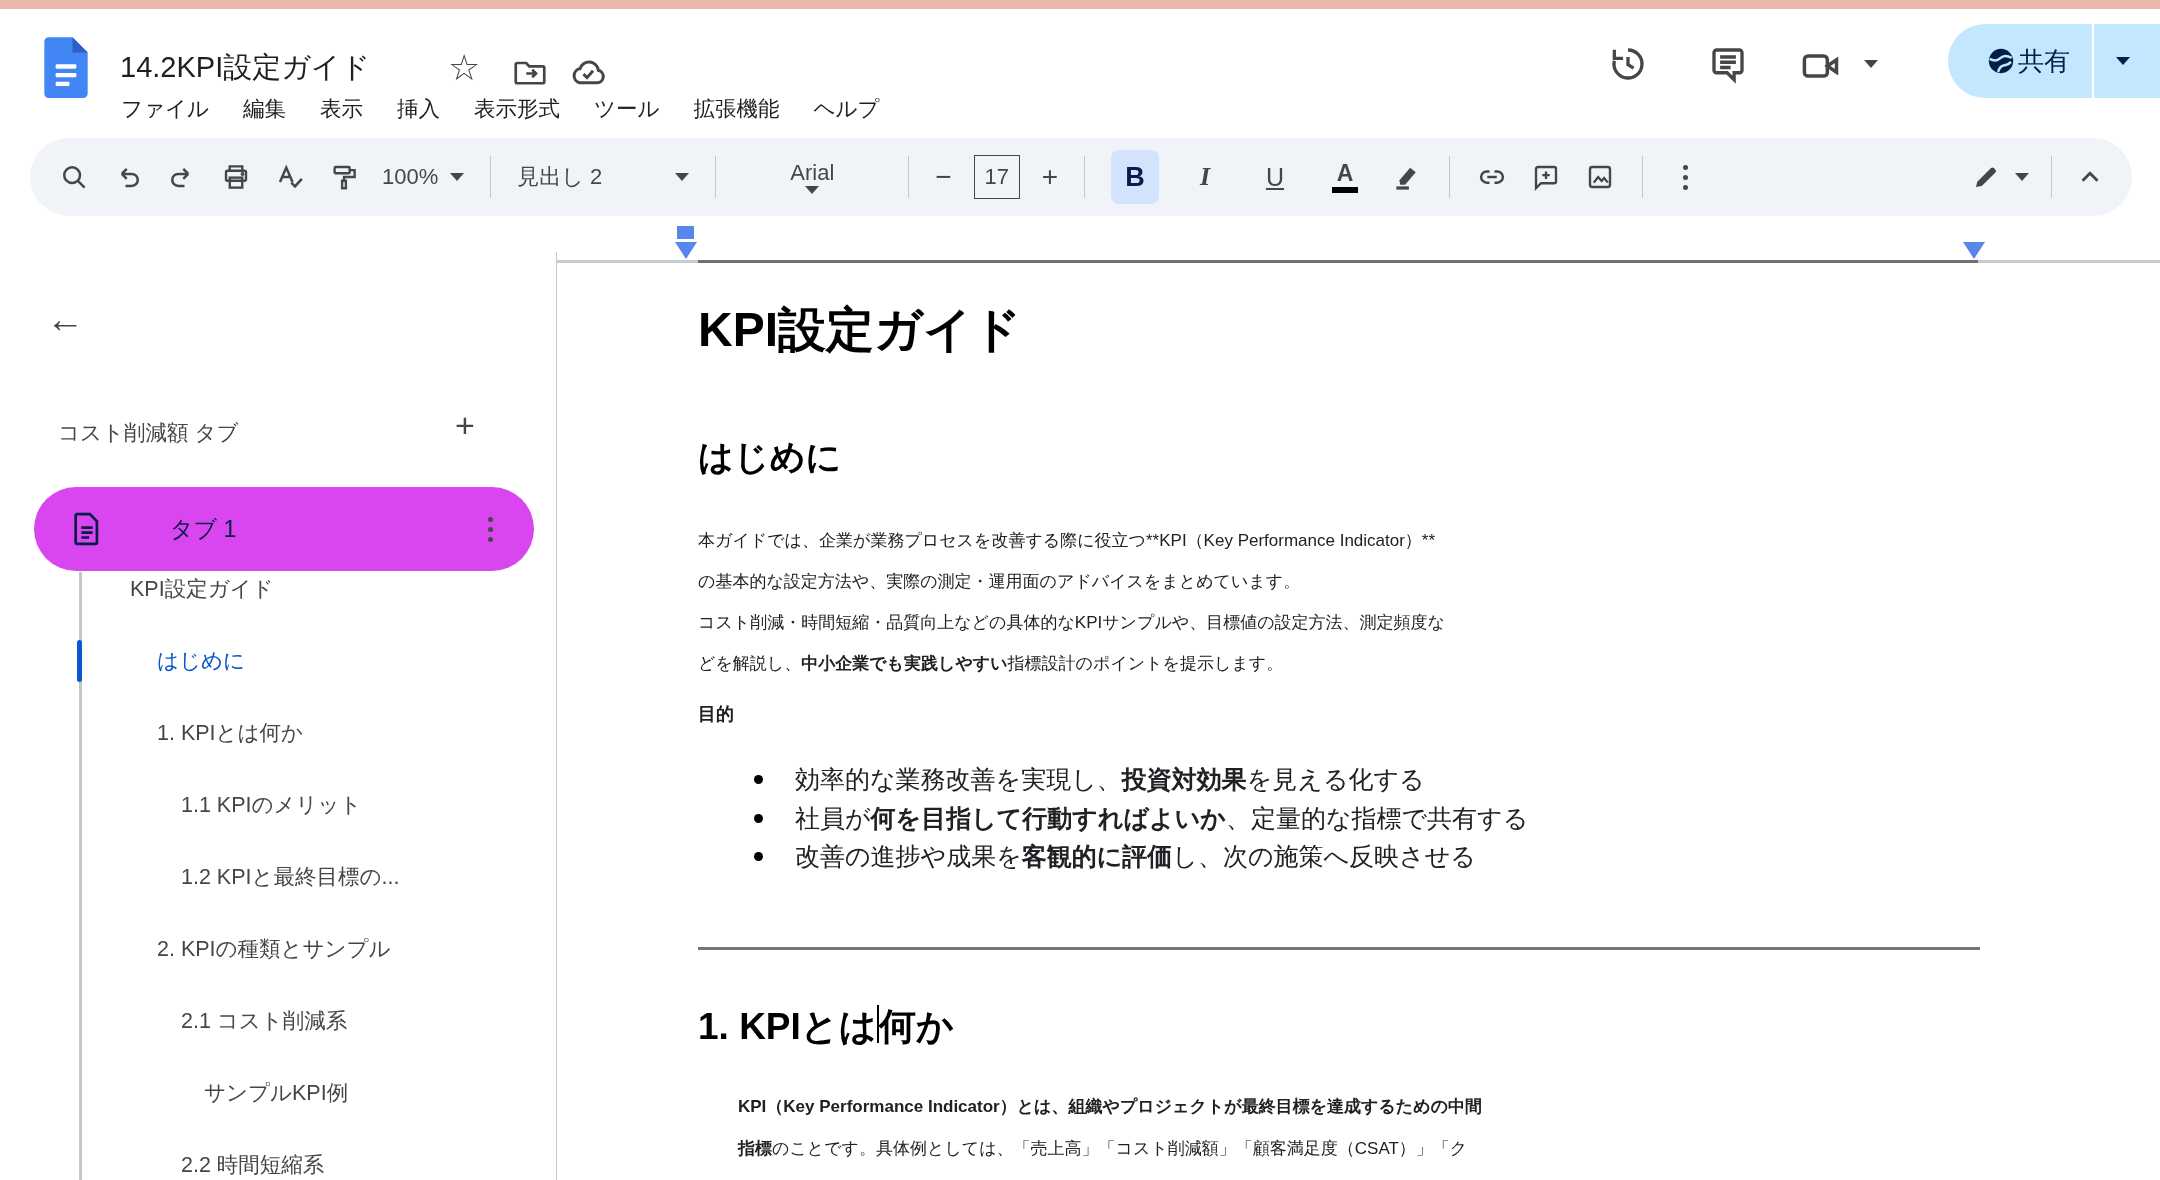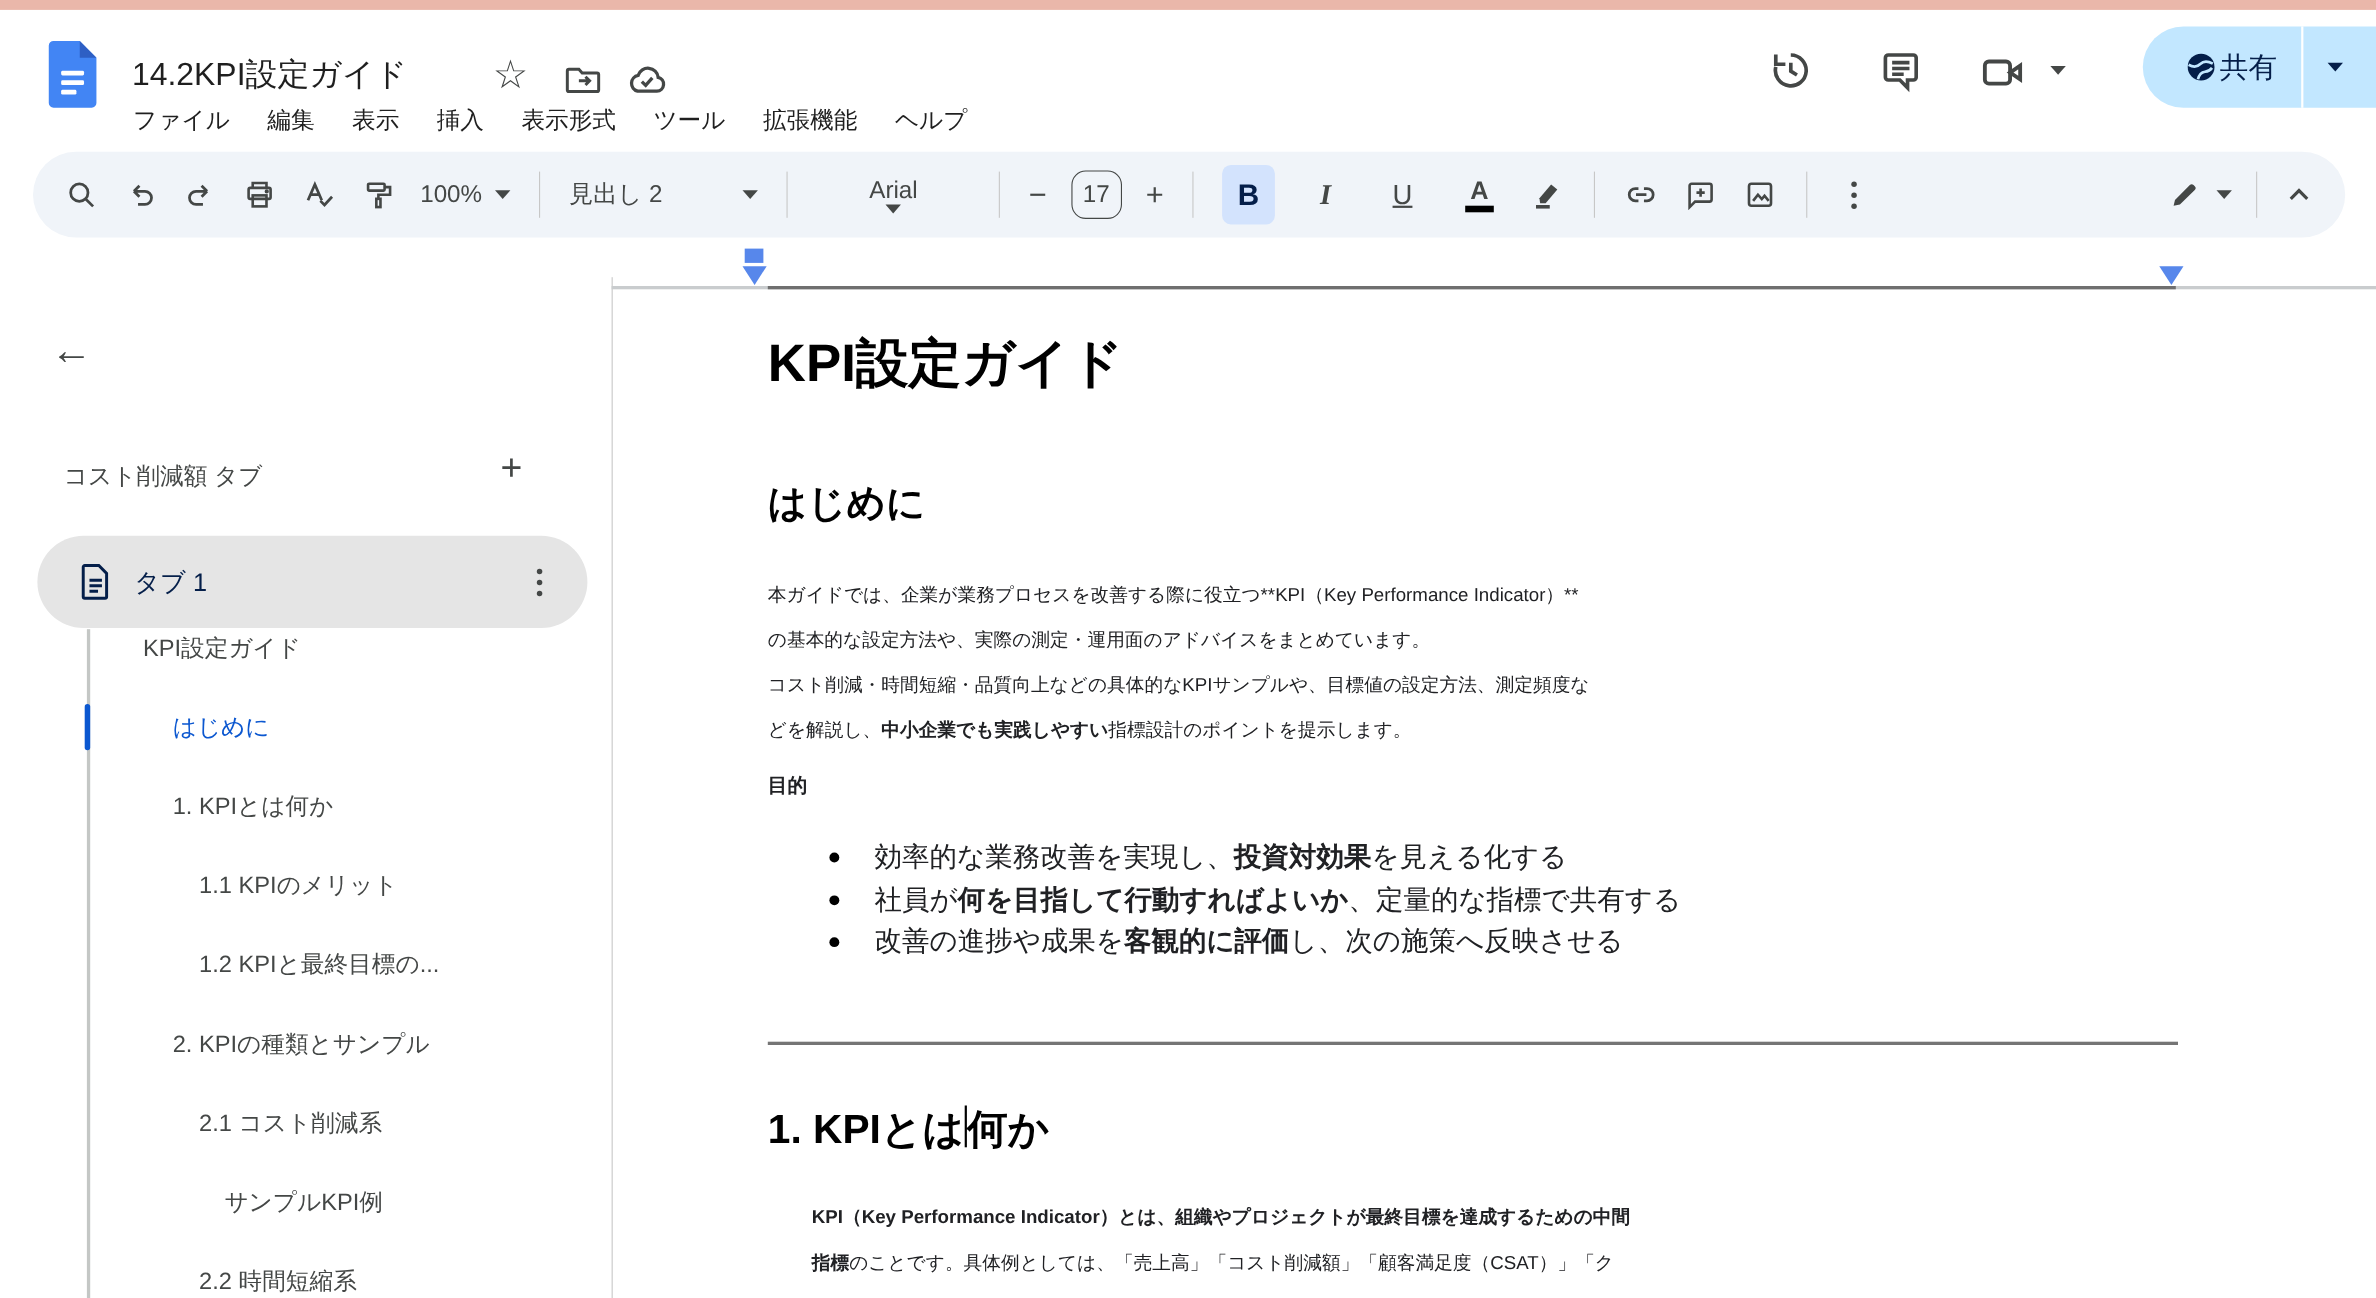--- a/index.html
+++ b/index.html
@@ -24,39 +24,39 @@
   .cdown { width:0; height:0; border-left:7px solid transparent; border-right:7px solid transparent; border-top:8px solid #444746; }
   .cdown.dk { border-top-color:#041E49; }
 
   
   .toolbar { position:absolute; left:30px; top:138px; width:2102px; height:78px; background:#F0F4F9; border-radius:39px; display:flex; align-items:center; padding:0 26px 0 28px; }
   .tgroup { display:flex; align-items:center; gap:22px; }
   .ticon { width:32px; height:32px; display:flex; align-items:center; justify-content:center; color:#444746; cursor:pointer; flex:none; }
   .tlabel { font-size:22px; color:#444746; white-space:nowrap; cursor:pointer; }
   .combo { display:flex; align-items:center; cursor:pointer;text-align:right; }
   .vdiv { width:1px; height:42px; background:#C7C7C7; margin:0 4px; flex:none; }
-  .szbox { width:46px; height:44px; border:1.5px solid #444746; border-radius:13px; display:flex; align-items:center; justify-content:center; font-size:22px; color:#444746; }
+  .szbox { width:46px; height:44px; border:1.5px solid #444746; border-radius:0; display:flex; align-items:center; justify-content:center; font-size:22px; color:#444746; }
   .pm { font-size:28px; color:#444746; cursor:pointer; }
   .bbtn { width:48px; height:54px; border-radius:8px; display:flex; align-items:center; justify-content:center; cursor:pointer; }
   .bbtn.active { background:#D3E3FD; }
   .glyph-b { font-size:27px; font-weight:700; color:#041E49; }
   .glyph-i { font-size:26px; font-style:italic; font-family:"Liberation Serif",serif; font-weight:600; color:#444746; }
   .glyph-u { font-size:25px; text-decoration:underline; color:#444746; }
   .glyph-a { font-size:23px; font-weight:600; color:#444746; line-height:1; }
   .abar { width:26px; height:6px; background:#000; margin-top:2px; }
   .tb-right { margin-left:auto; display:flex; align-items:center; gap:18px; }
   .vdots { display:flex; flex-direction:column; gap:5px; width:32px; align-items:center; cursor:pointer; }
   .vdots i { width:5px; height:5px; border-radius:50%; background:#444746; }
 
   
   .sidebar-border { position:absolute; left:556px; top:252px; width:1px; height:928px; background:#C7C7C7; }
   .back-arrow { position:absolute; left:46px; top:300px; font-size:38px; color:#444746; cursor:pointer; line-height:1; }
   .sb-header { position:absolute; left:58px; top:418px; font-size:21.5px; color:#444746; }
   .sb-plus { position:absolute; left:455px; top:406px; font-size:34px; color:#444746; cursor:pointer; }
-  .tab-pill { position:absolute; left:34px; top:487px; width:500px; height:84px; background:#e5e5e5; border-radius:42px; display:flex; align-items:center; cursor:pointer; }
+  .tab-pill { position:absolute; left:34px; top:487px; width:500px; height:84px; background:#d946ef; border-radius:42px; display:flex; align-items:center; cursor:pointer;gap:48px; }
   .tab-pill svg { margin-left:38px; }
   .tab-label { margin-left:20px; font-size:23px; font-weight:500; color:#041E49; }
   .tab-dots { margin-left:auto; margin-right:28px; }
   .rail { position:absolute; left:79px; top:572px; width:3px; height:608px; background:#C4C7C5; }
   .outline { position:absolute; left:0; top:552px; width:556px; }
   .oitem { position:relative; height:72px; display:flex; align-items:center; font-size:21.5px; color:#444746; cursor:pointer; white-space:nowrap; }
   .oitem.lv0 { padding-left:130px; }
   .oitem.lv1 { padding-left:157px; }
   .oitem.lv2 { padding-left:181px; }
   .oitem.lv3 { padding-left:204px; }

